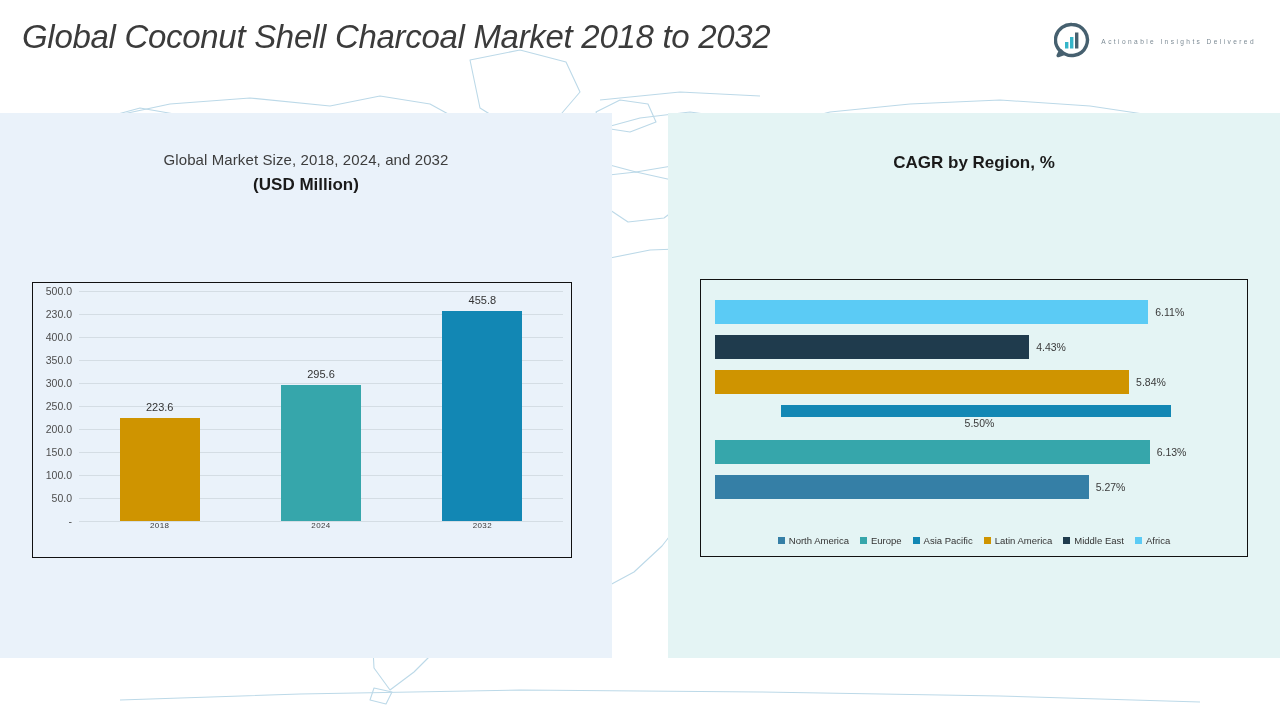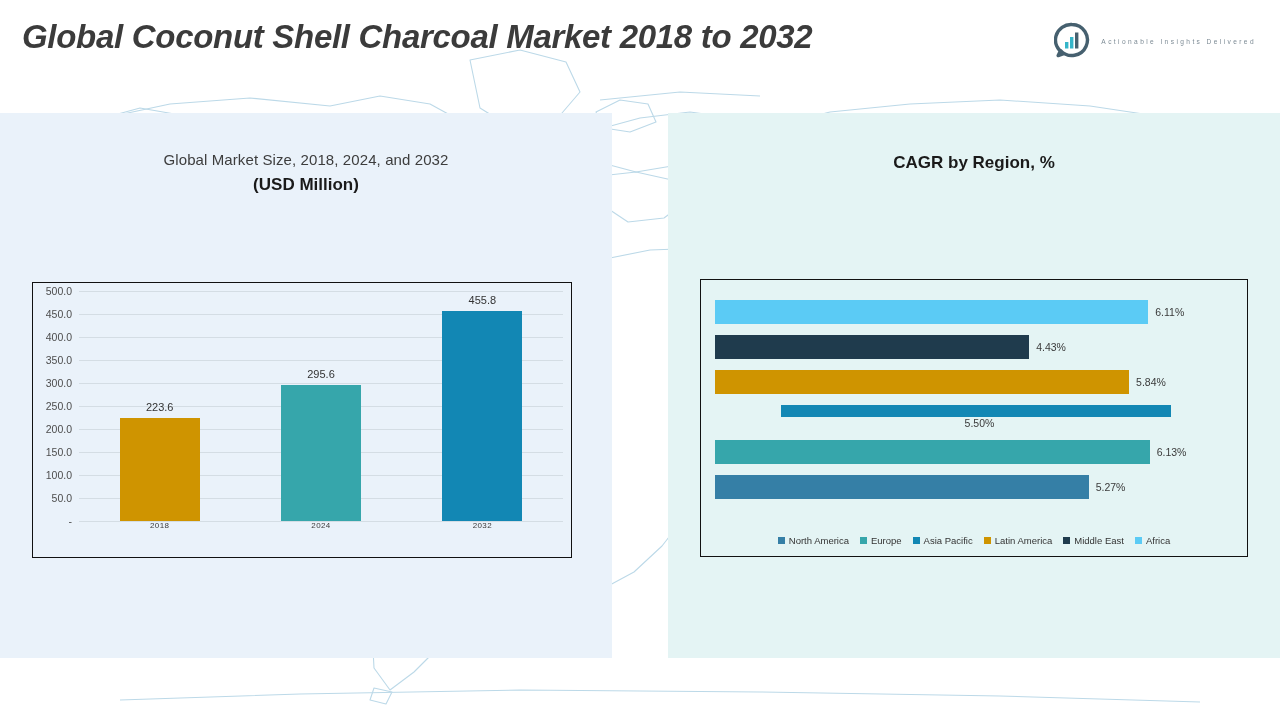--- a/index.html
+++ b/index.html
@@ -17,21 +17,21 @@
 
   
   .panel{position:absolute;z-index:1;}
   #panel-left{left:0;top:113px;width:612px;height:545px;background:#eaf2fa;}
   #panel-right{left:668px;top:113px;width:612px;height:545px;background:#e4f4f4;}
 
   
   #header{position:absolute;left:0;top:0;width:1280px;height:113px;z-index:3;}
   #page-title{
     position:absolute;left:22px;top:16px;width:980px;
-    font-size:33px;line-height:42px;font-weight:bold;font-style:italic;
+    font-size:33px;line-height:42px;font-weight:normal;font-style:italic;
     color:#3b3b3b;letter-spacing:-0.3px;
   }
   #logo{position:absolute;right:24px;top:22px;display:flex;align-items:center;gap:9px;}
   #logo-mark{width:36px;height:36px;position:relative;flex:0 0 auto;}
   #logo-text{display:flex;flex-direction:column;line-height:1;}
   #logo-name{font-size:21px;color:#4c5a66;letter-spacing:.3px;}
   #logo-name .c1{color:#35b5c9;}
   #logo-tag{font-size:6.6px;color:#7d8b95;letter-spacing:2.4px;margin-top:4px;margin-left:2px;}
 
   
@@ -157,21 +157,21 @@
     <div id="left-title">
       <span class="t1">Global Market Size, 2018, 2024, and 2032</span>
       <span class="t2">(USD Million)</span>
     </div>
     <div id="col-chart">
       <div id="col-plot">
           <div class="gridline" style="top: 0px;">
             <span class="ytick">500.0</span>
           </div>
           <div class="gridline" style="top: 23px;">
-            <span class="ytick">450.0</span>
+            <span class="ytick">230.0</span>
           </div>
           <div class="gridline" style="top: 46px;">
             <span class="ytick">400.0</span>
           </div>
           <div class="gridline" style="top: 69px;">
             <span class="ytick">350.0</span>
           </div>
           <div class="gridline" style="top: 92px;">
             <span class="ytick">300.0</span>
           </div>

